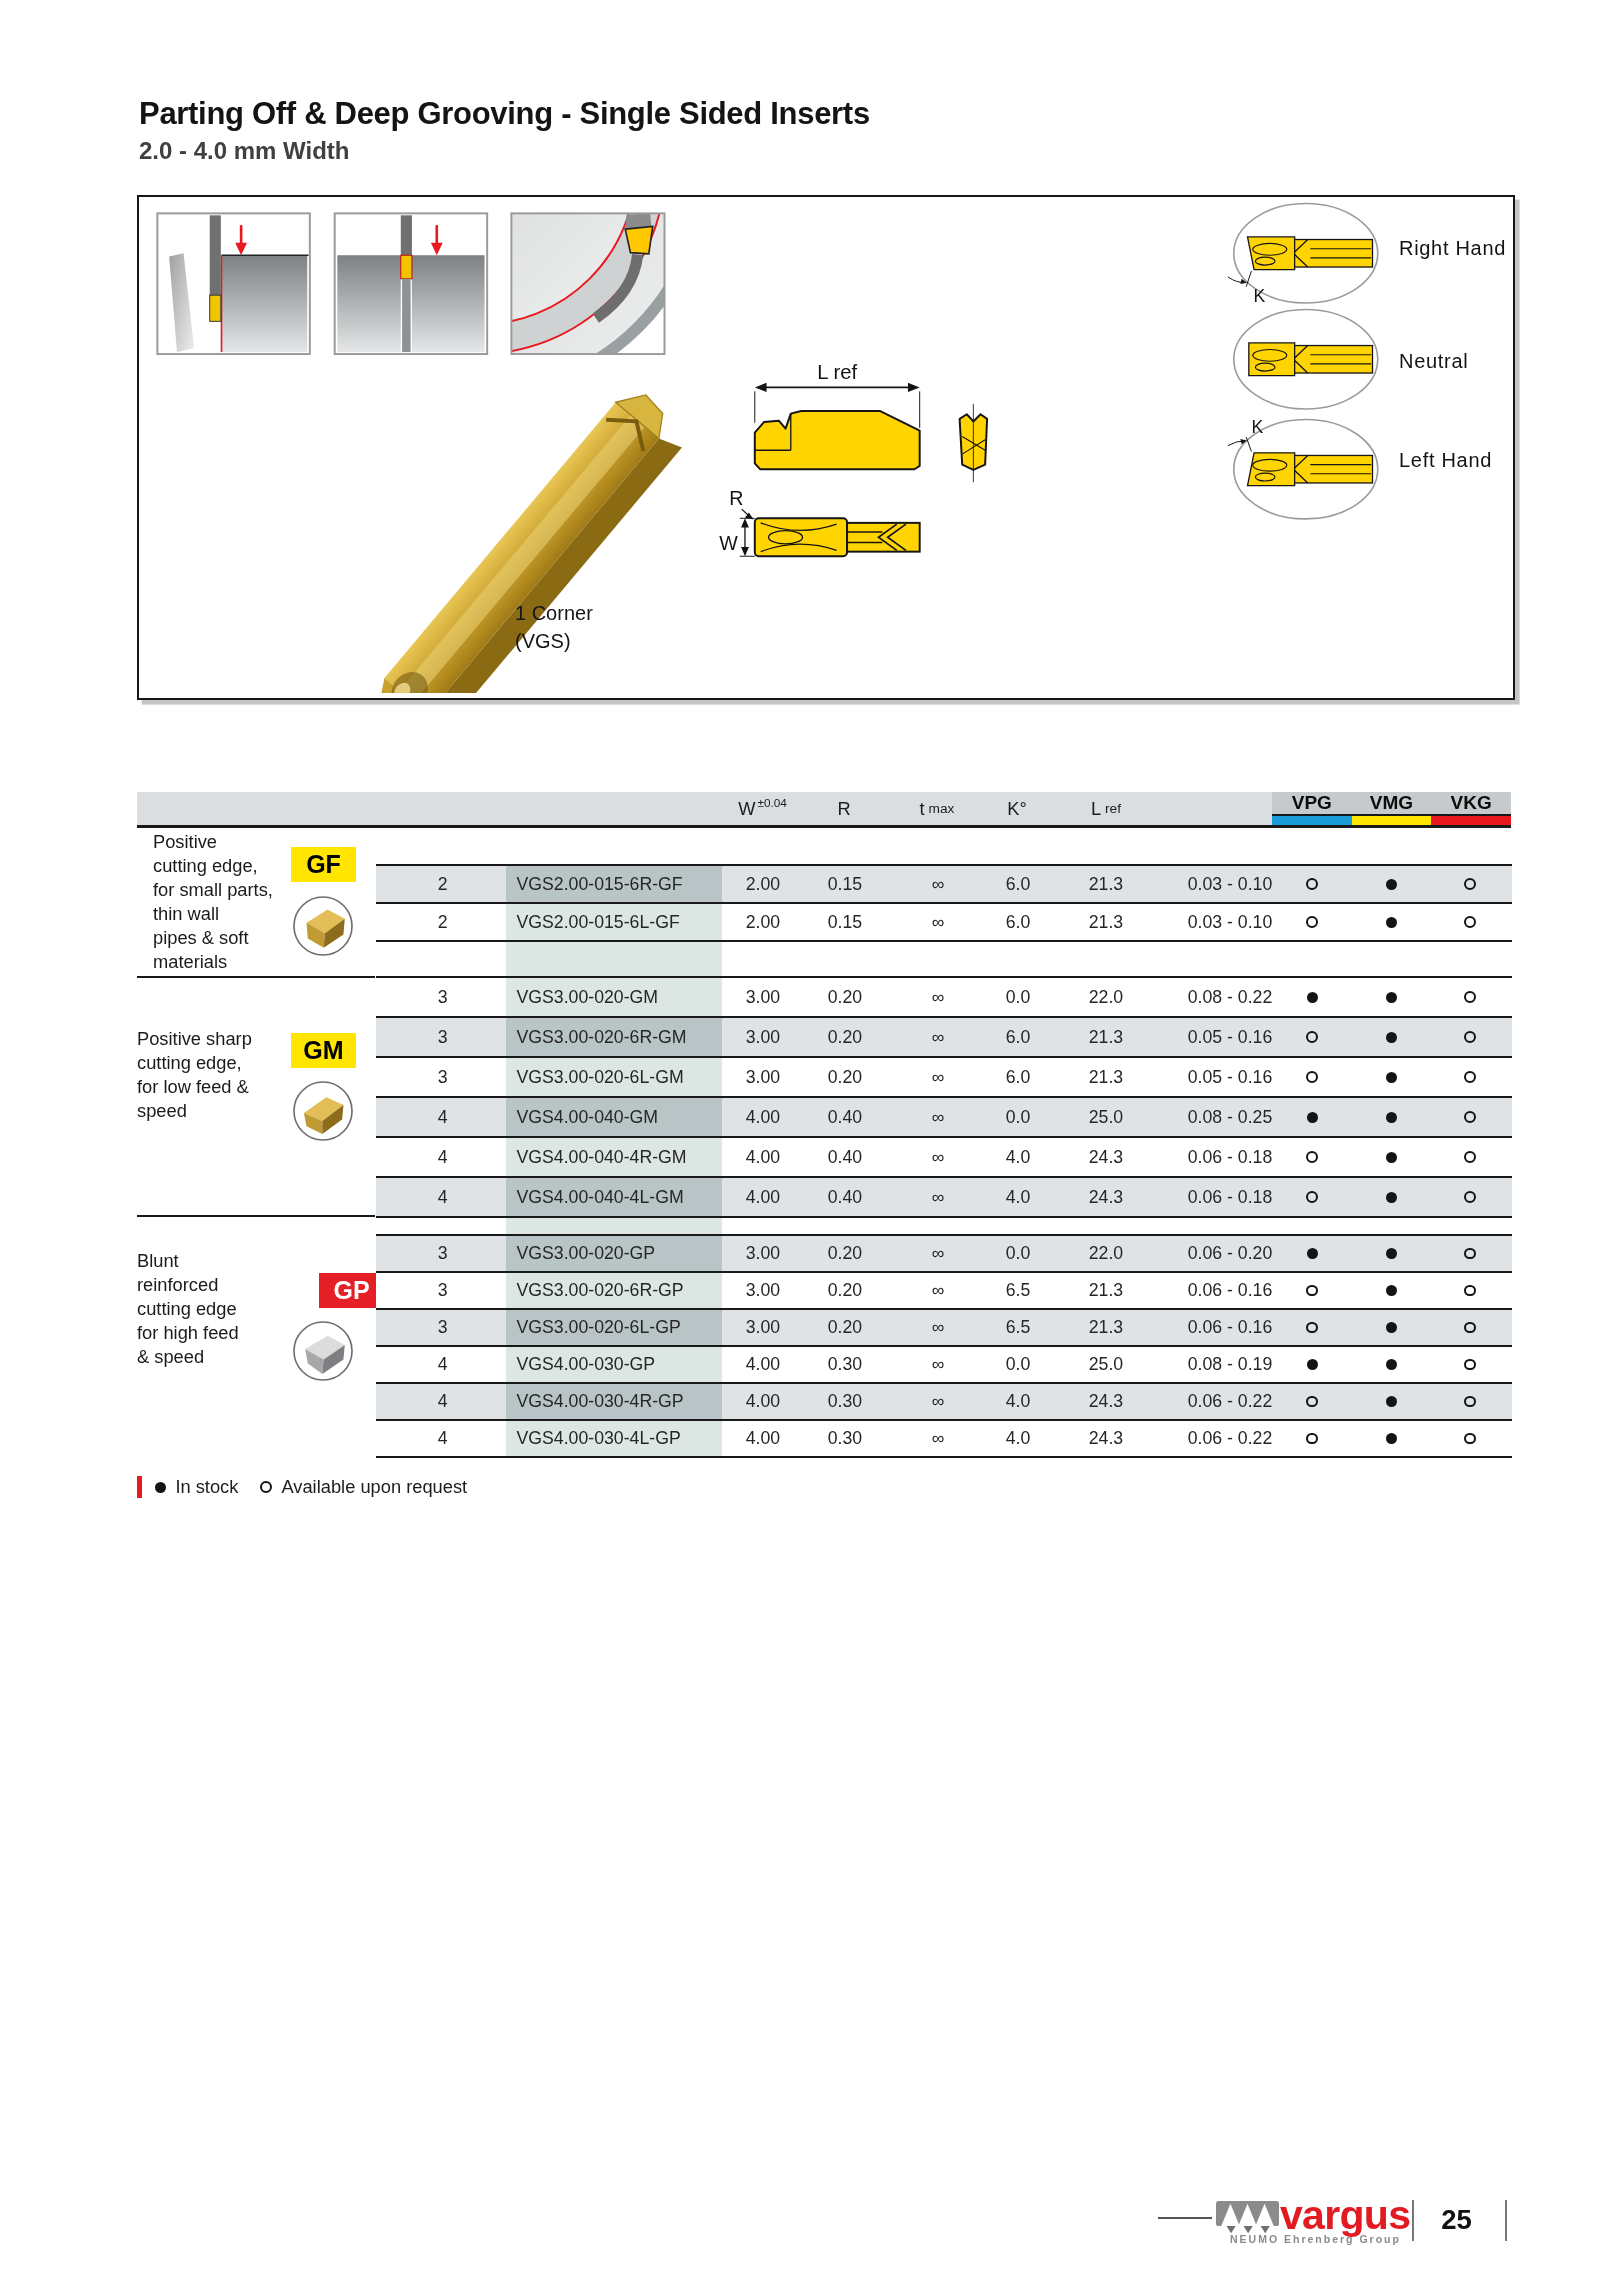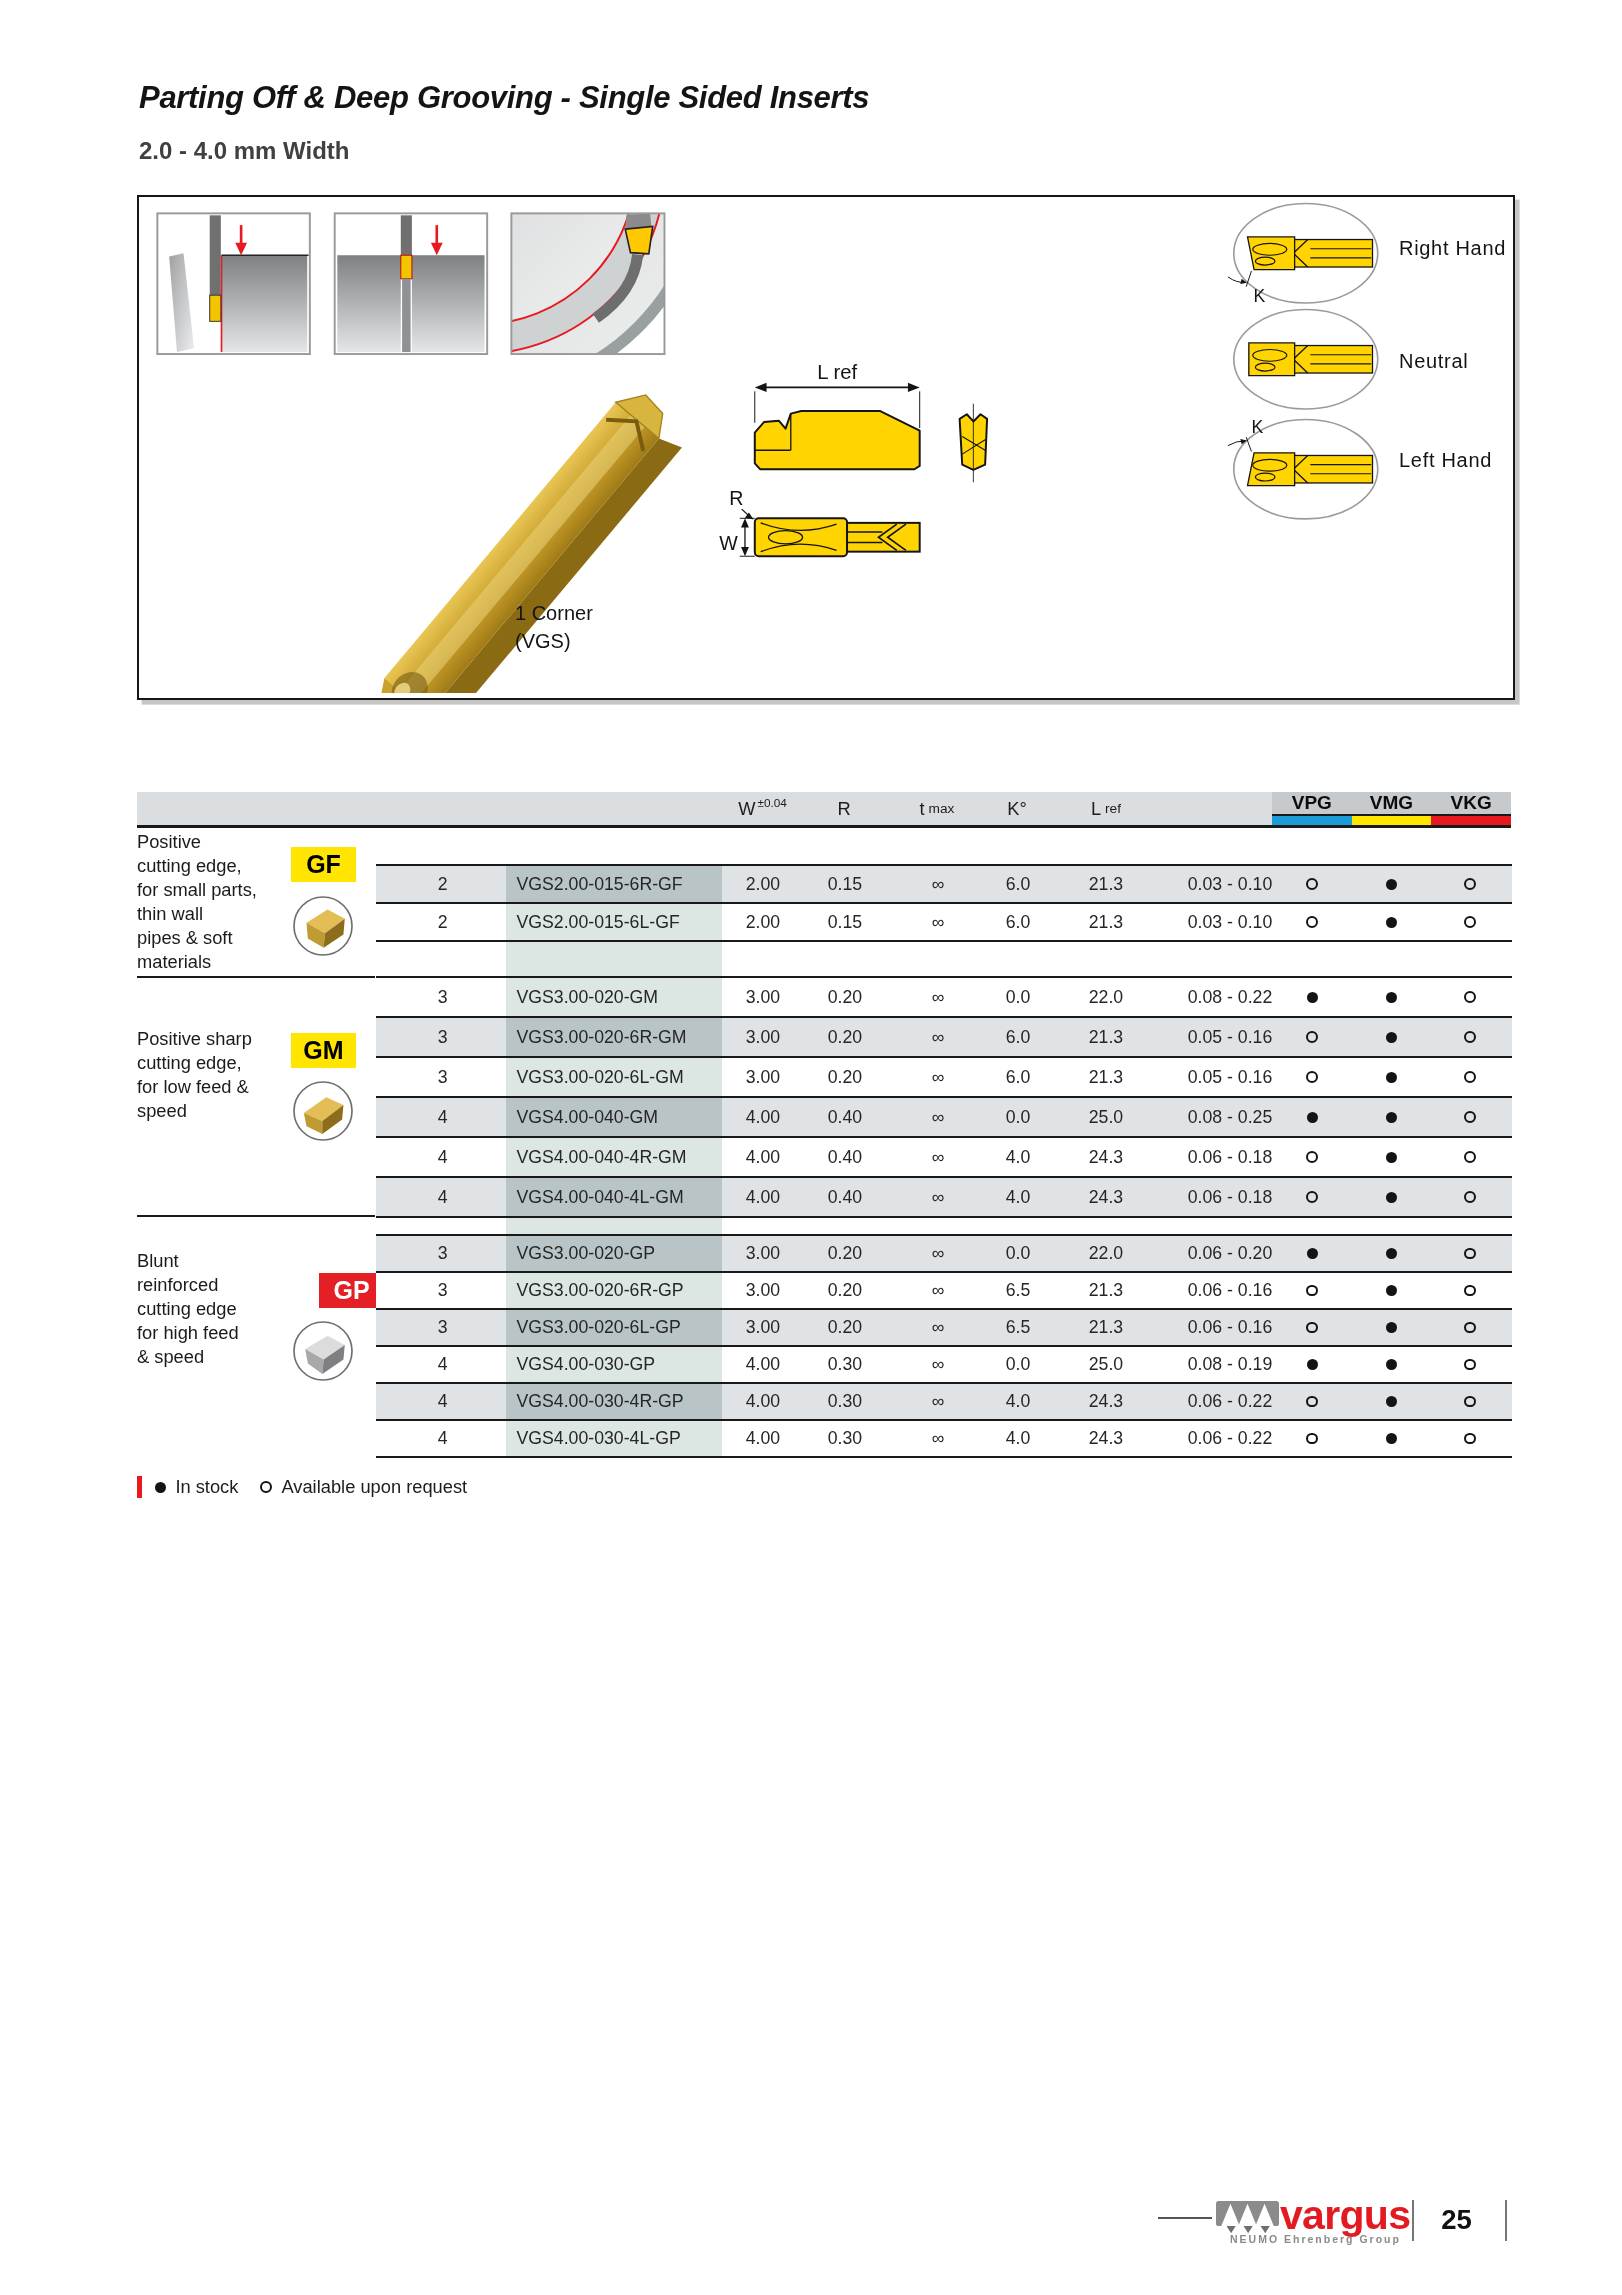--- a/index.html
+++ b/index.html
@@ -1,21 +1,21 @@
 <!DOCTYPE html>
 <html style="font-size:10.5px"><head>
 <meta charset="utf-8">
 <style>
   html,body{margin:0;padding:0;background:#ffffff;}
   .page{position:relative;width:1623px;height:2295px;background:#ffffff;
         font-family:"Liberation Sans",sans-serif;color:#1a1a1a;overflow:hidden;}
   .abs{position:absolute;}
 
   
-  .title{left:139px;top:80px;font-size:31px;font-weight:bold;letter-spacing:-0.3px;color:#141414;font-style:italic;}
+  .title{left:139px;top:96px;font-size:31px;font-weight:bold;letter-spacing:-0.3px;color:#141414;}
   .subtitle{left:139px;top:137px;font-size:24px;font-weight:bold;color:#404040;}
 
   
   .diagram-box{left:137px;top:195px;width:1374px;height:501px;border:2.6px solid #161616;
                background:#ffffff;box-shadow:4.6px 4.6px 0 #c6c6c6;}
   .diag{position:absolute;left:0;top:0;width:1369px;height:496px;}
   .corner-label{position:absolute;left:376px;top:403px;font-size:20px;line-height:27.5px;color:#141414;}
   .hand-label{position:absolute;left:1260px;width:111px;font-size:20px;line-height:25.5px;
               letter-spacing:0.7px;font-weight:500;color:#141414;}
   .hl-right{top:39px;} .hl-neutral{top:152px;} .hl-left{top:251px;}
@@ -67,21 +67,21 @@
 
   .tint{background:#dce6e2;}
   .tintA{left:506px;top:942px;width:216px;height:34px;}
   .tintB{left:506px;top:1217px;width:216px;height:17px;}
   .descrule{left:137px;width:238px;height:2px;background:#191919;}
   .dr1{top:976px;} .dr2{top:1215px;}
 
   
   .gdesc{position:absolute;left:137px;width:141px;font-size:18.3px;line-height:24px;
          color:#1b1b1b;white-space:pre-line;}
-  .gd0{top:830px;} .gd1{top:1027px;} .gd2{top:1249px;}
+  .gd0{top:830px;margin-left:16px;} .gd1{top:1027px;} .gd2{top:1249px;}
   .gbadge{position:absolute;left:291px;width:65px;height:35px;display:flex;align-items:center;
           justify-content:center;font-size:25px;font-weight:bold;}
   .gb0{top:847px;} .gb1{top:1033px;} .gb2{top:1273px;margin-left:28px;}
   .gicon{position:absolute;left:292px;width:62px;height:62px;}
   .gi0{top:895px;} .gi1{top:1080px;} .gi2{top:1320px;}
 
   
   .legend{left:137px;top:1476px;display:flex;align-items:center;font-size:18.3px;color:#1d1d1d;}
   .legend .redbar{width:5.2px;height:22px;background:#e8191f;margin-right:13px;}
   .legend .lg-txt{margin:0 22px 0 9.2px;}

